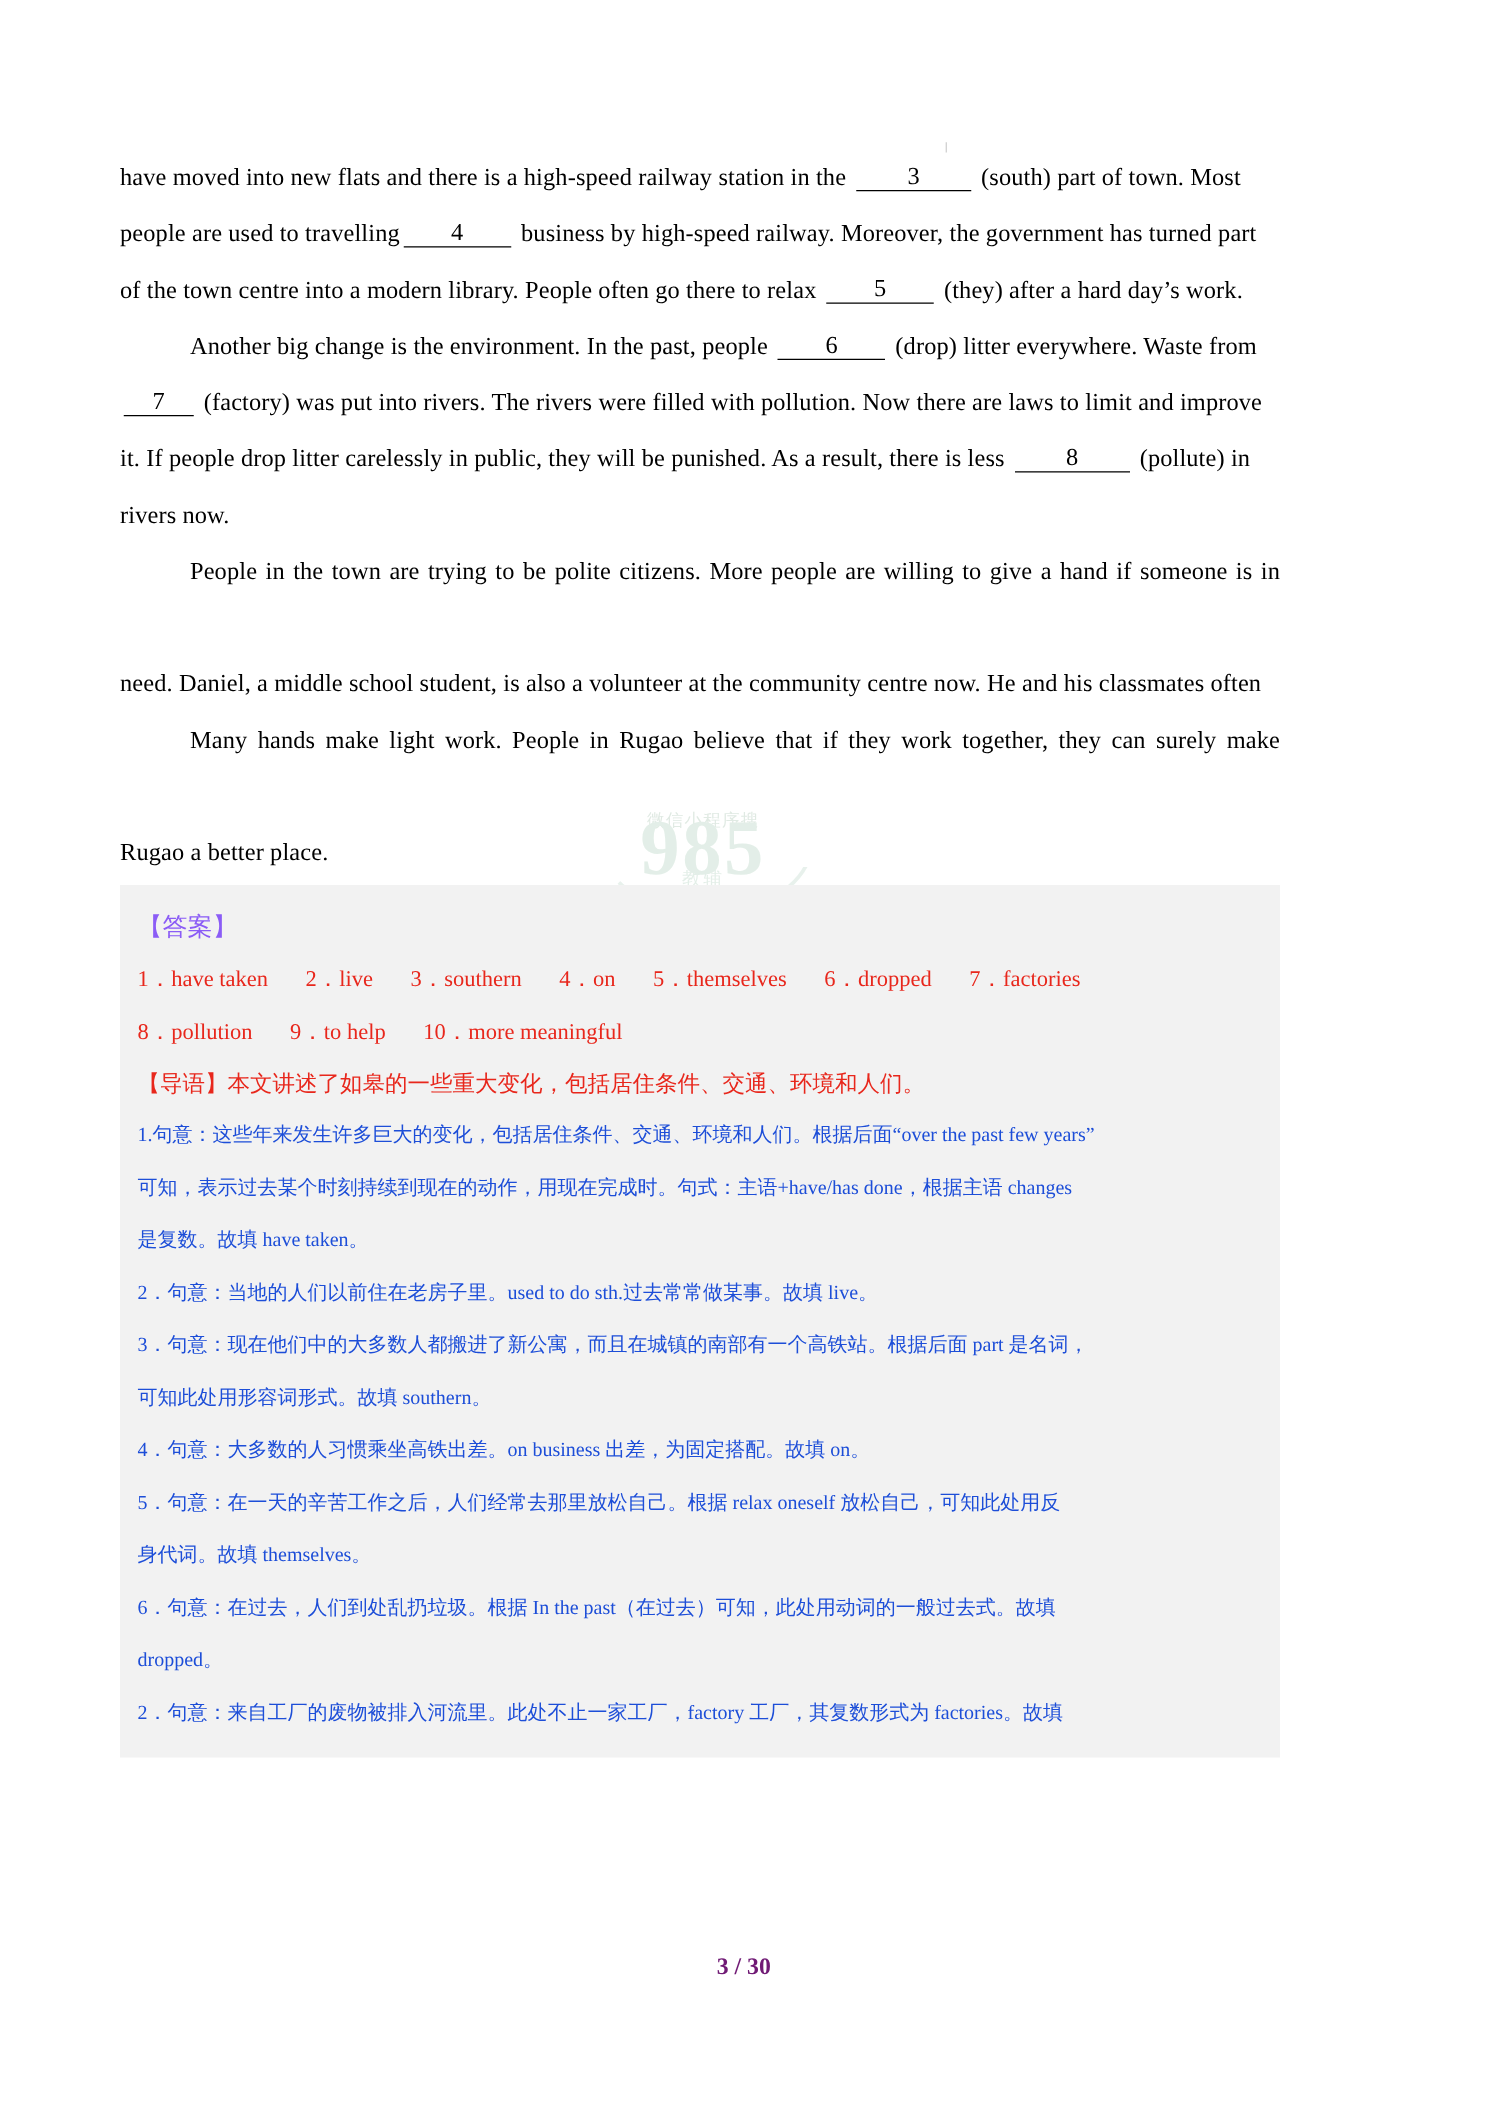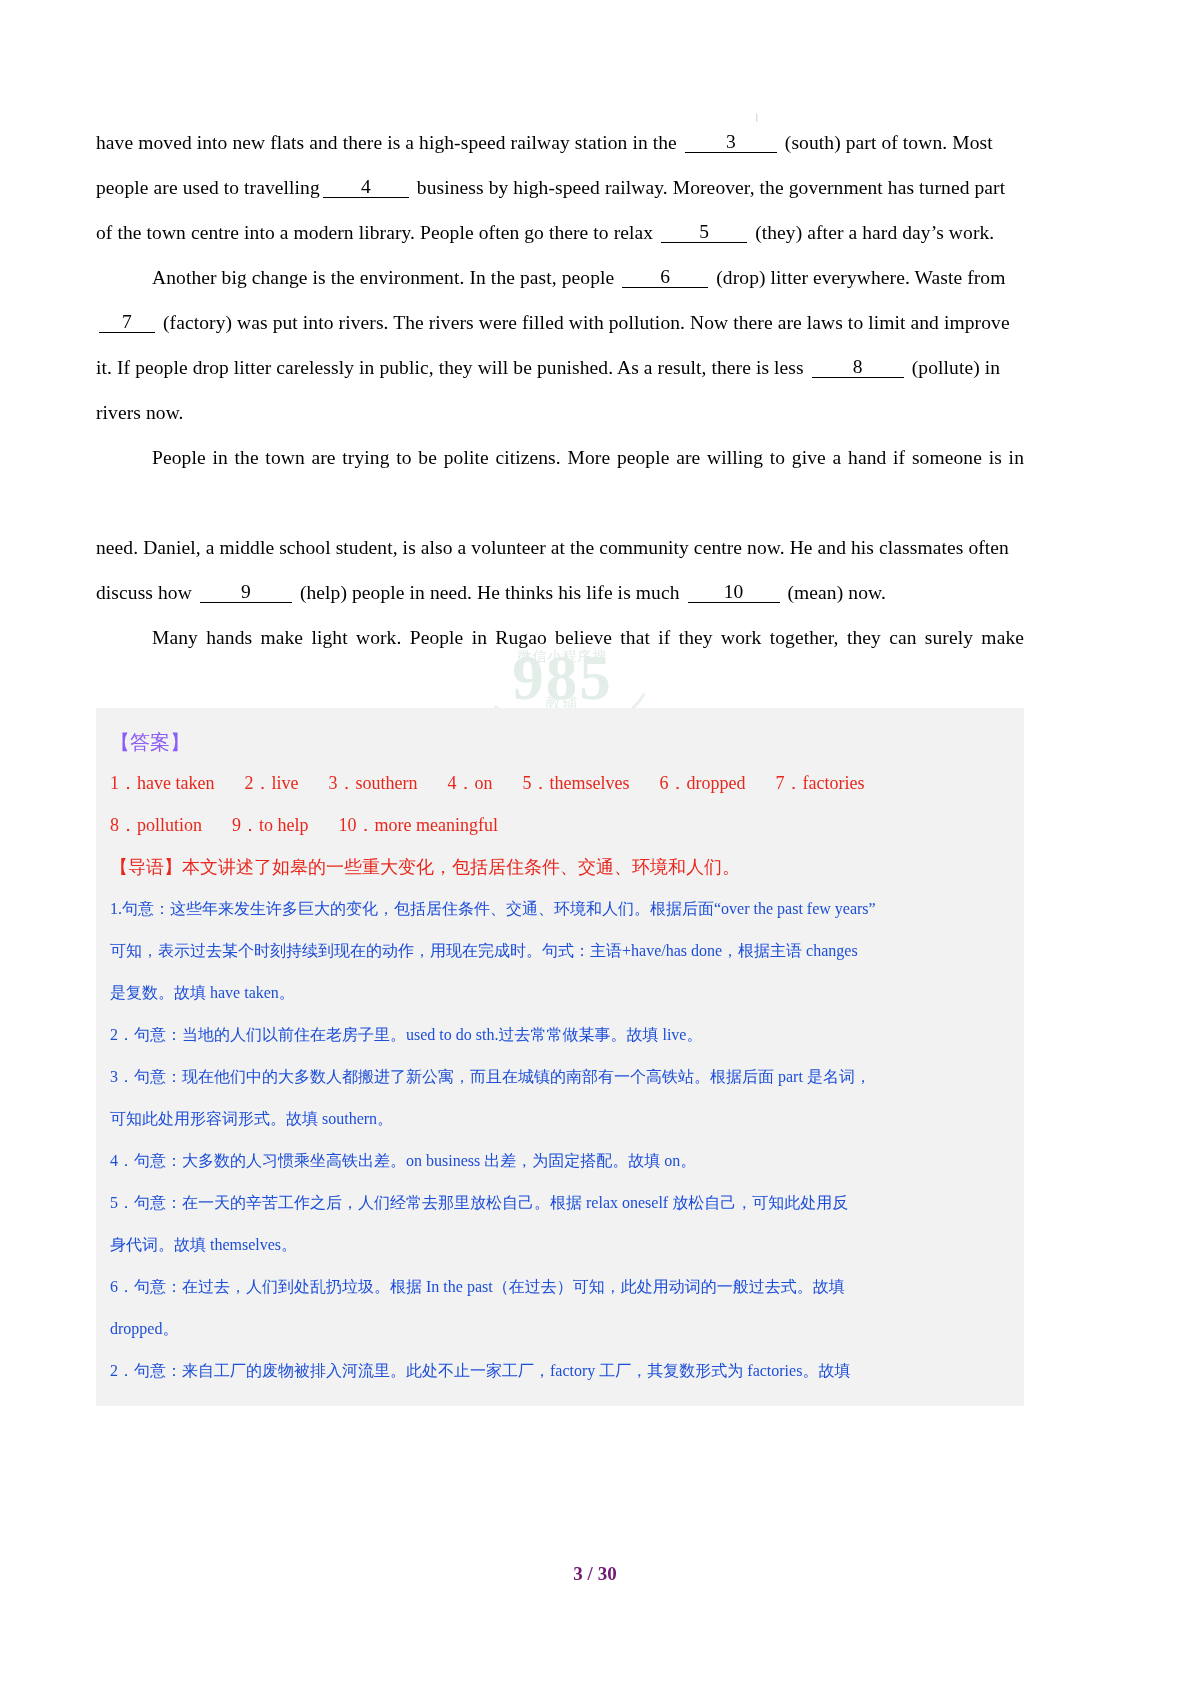--- a/index.html
+++ b/index.html
@@ -228,27 +228,20 @@
     </div>
 
     <div class="p-line just">
       <span class="indent"></span><span>People in the town are trying to be polite citizens. More people are willing to give a hand if someone is in</span>
     </div>
 
     <div class="p-line">
       <span>need. Daniel, a middle school student, is also a volunteer at the community centre now. He and his classmates often</span>
     </div>
 
-    <div class="p-line">
-      <span>discuss how</span>
-      <span class="blank w1">9</span>
-      <span>(help) people in need. He thinks his life is much</span>
-      <span class="blank w1">10</span>
-      <span>(mean) now.</span>
-    </div>
 
     <div class="p-line just">
       <span class="indent"></span><span>Many hands make light work. People in Rugao believe that if they work together, they can surely make</span>
     </div>
 
     <div class="p-line">
       <span>Rugao a better place.</span>
     </div>
 
   </div>

